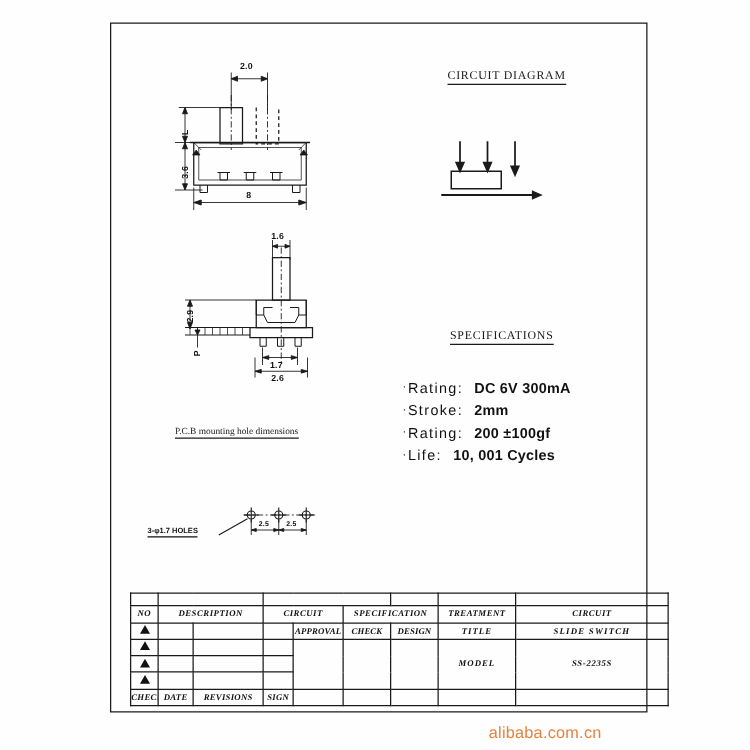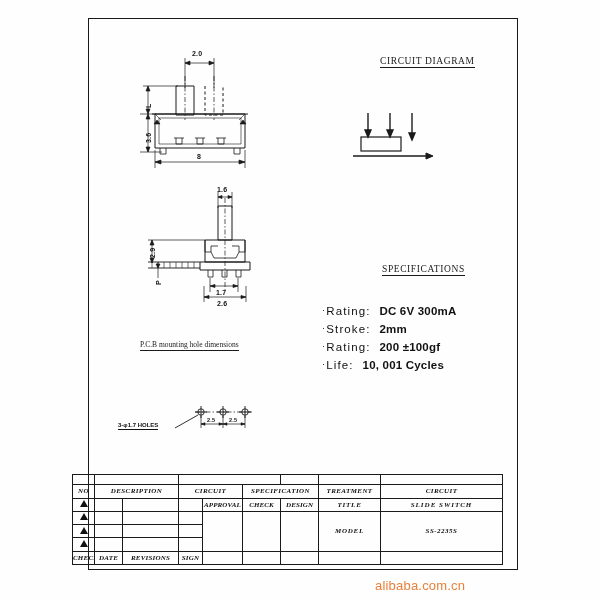--- a/index.html
+++ b/index.html
@@ -35,21 +35,20 @@
   
   .hdr {
     position: absolute;
     font-family: "Liberation Serif", serif;
     font-size: 9.5px;
     letter-spacing: 0.6px;
     color: #1a1a1a;
     border-bottom: 1px solid #1a1a1a;
     padding-bottom: 1px;
     white-space: nowrap;
-    margin-left: 22px;
   }
   #circuit-title { left: 358px; top: 56px; }
   #spec-title { left: 360px; top: 264px; }
   #pcb-caption {
     position: absolute;
     left: 140px; top: 340px;
     font-family: "Liberation Serif", serif;
     font-size: 7.5px;
     color: #1a1a1a;
     border-bottom: 1px solid #1a1a1a;
@@ -107,21 +106,21 @@
     font-size: 6px;
     font-weight: bold;
     color: #111;
     white-space: nowrap;
     border-bottom: 1px solid #111;
     padding-bottom: 0.5px;
   }
   
   #title-block {
     position: absolute;
-    left: 72px;
+    left: 104px;
     top: 474px;
     width: 430px;
     height: 91px;
     border-collapse: collapse;
     table-layout: fixed;
   }
   #title-block td {
     border: 1px solid #1a1a1a;
     font-family: "Liberation Serif", serif;
     font-style: italic;
@@ -157,21 +156,21 @@
   .tri {
     display: inline-block;
     width: 0; height: 0;
     border-left: 4px solid transparent;
     border-right: 4px solid transparent;
     border-bottom: 7px solid #111;
     position: relative;
   }
   #watermark {
     position: absolute;
-    left: 375px; top: 578px;
+    left: 391px; top: 578px;
     font-family: "Liberation Sans", sans-serif;
     font-size: 13px;
     color: #e8803a;
     letter-spacing: 0.2px;
   }
 </style>
 </head>
 <body>
 
 <div id="sheet">

